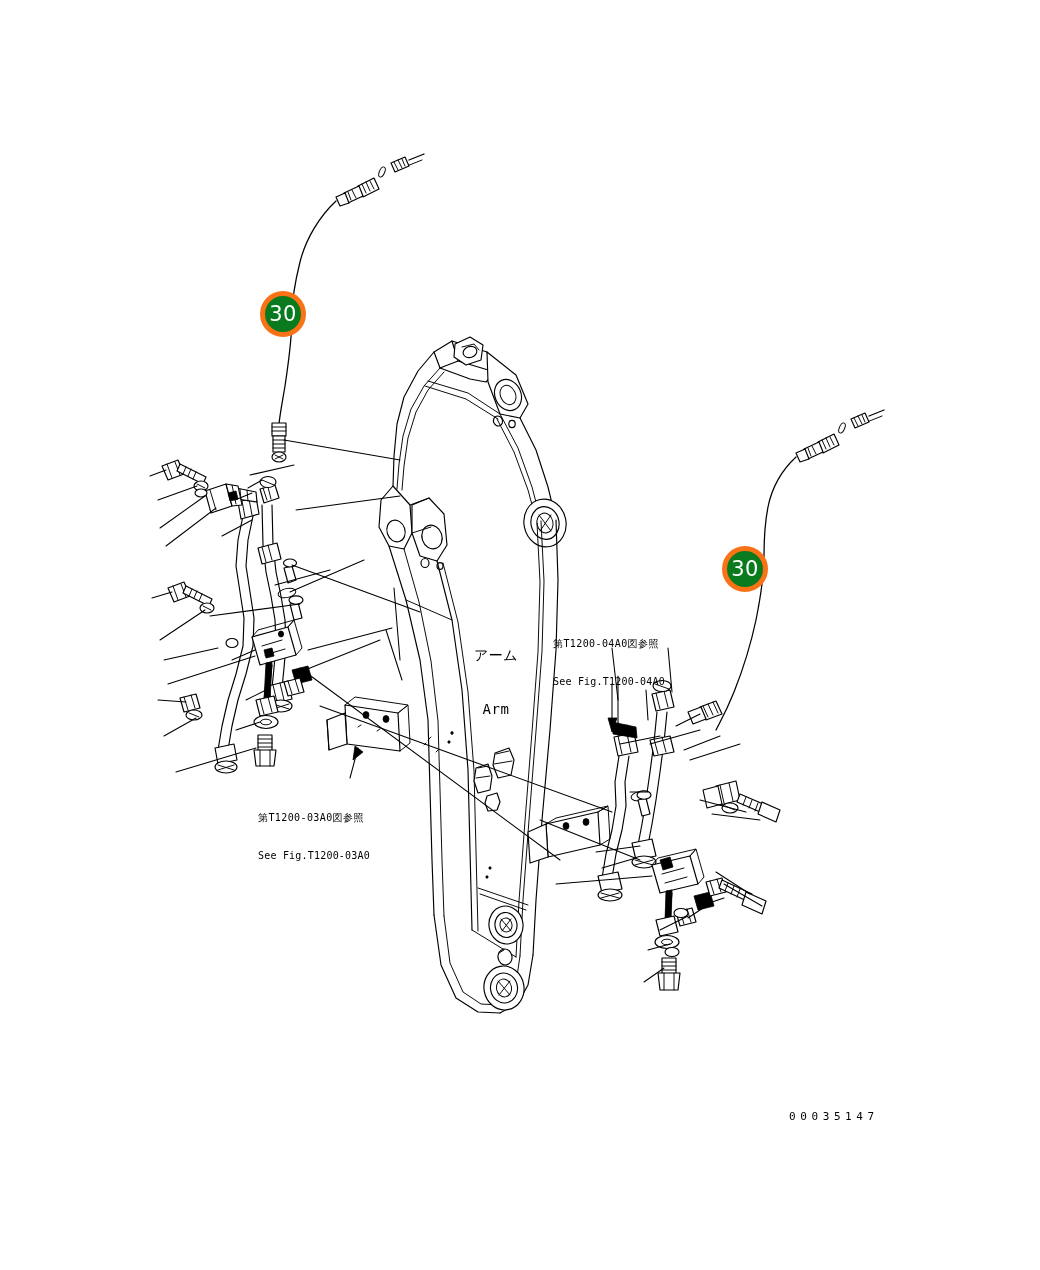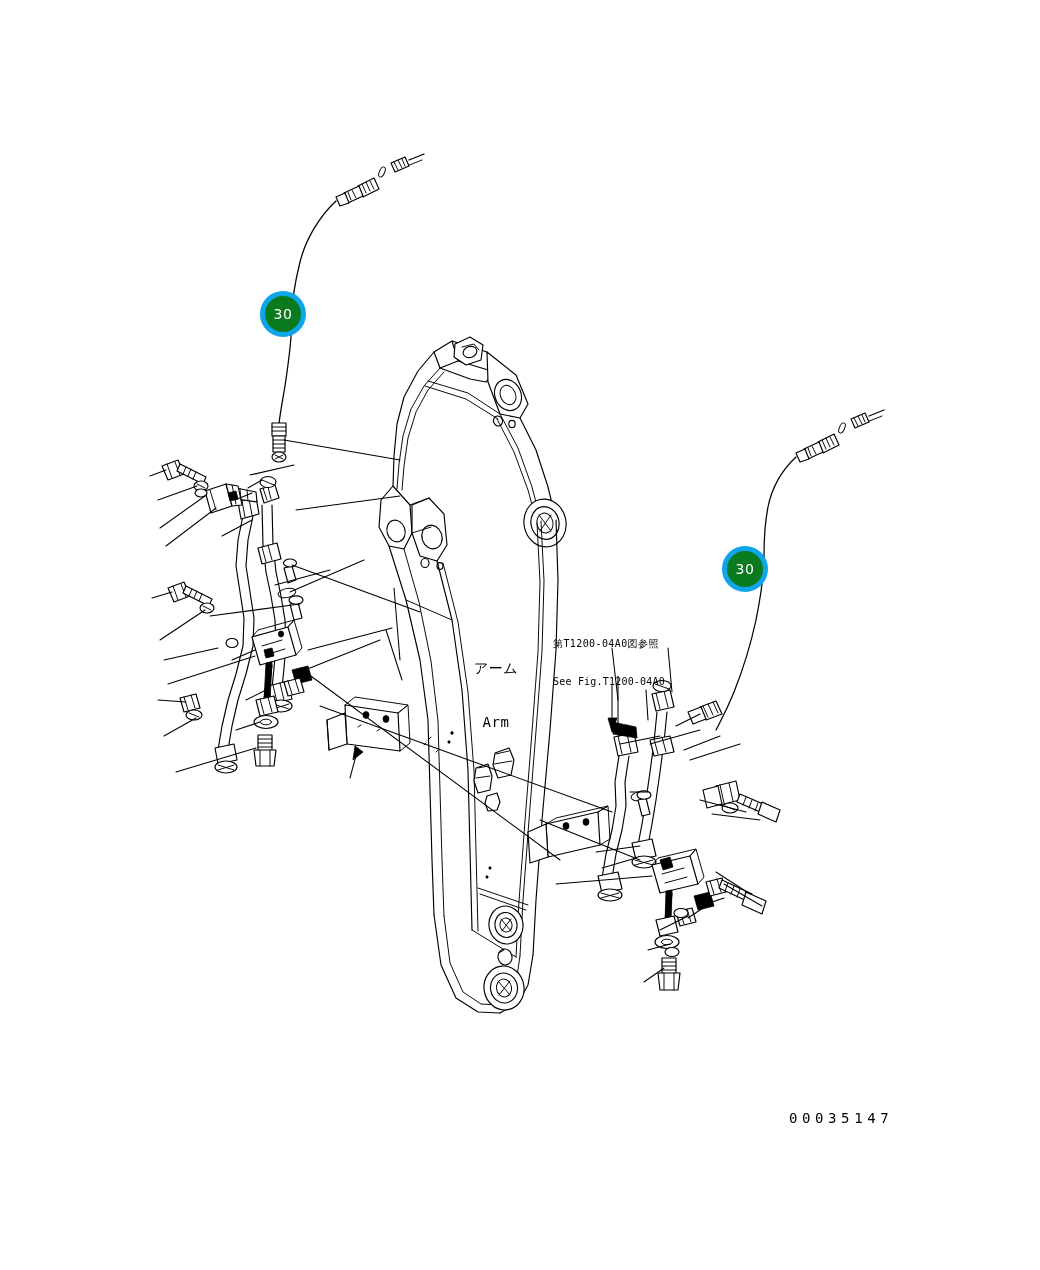--- a/index.html
+++ b/index.html
@@ -73,24 +73,24 @@
   
   .badge {
     position: absolute;
     width: 46px;
     height: 46px;
     border-radius: 50%;
     box-sizing: border-box;
     display: flex;
     align-items: center;
     justify-content: center;
-    border: 5px solid #0ea5e9;
+    border: 5px solid #f97316;
     color: #ffffff;
     font-family: "DejaVu Sans", "Liberation Sans", sans-serif;
-    font-size: 14px;
+    font-size: 21px;
     letter-spacing: 0.5px;
     line-height: 1;
   }
   
   .lbl {
     position: absolute;
     white-space: pre;
     font-family: "DejaVu Sans Mono", "Liberation Mono", monospace;
     color: #000000;
     line-height: 1.28;
@@ -100,21 +100,21 @@
     letter-spacing: 0.2px;
   }
   .lbl-arm {
     font-size: 14px;
     letter-spacing: 0.6px;
     text-align: center;
   }
   .lbl-jp { letter-spacing: 0.4px; }
   .drawing-no {
     position: absolute;
-    font-size: 14px;
+    font-size: 11px;
     letter-spacing: 4.6px;
     font-family: "DejaVu Sans Mono", "Liberation Mono", monospace;
   }
 </style>
 </head>
 <body>
 
 <div id="sheet">
 
   <svg class="layer" viewBox="0 0 1040 1270">
@@ -507,26 +507,30 @@
   </svg>
 
   <div class="badge" style="left:260px; top:291px; background:#0a7a1e;">
     <span>30</span>
   </div>
 
   <div class="badge" style="left:722px; top:546px; background:#0a7a1e;">
     <span>30</span>
   </div>
 
-  <div class="lbl lbl-arm" style="left:474px; top:624px;">
+  <div class="lbl lbl-arm" style="left:474px; top:611px;">
     <div class="lbl-jp">アーム</div>
     <div>Arm</div>
   </div>
 
   <div class="lbl lbl-ref" style="left:553px; top:612px;">
     <div class="lbl-jp">第T1200-04A0図参照</div>
     <div>See Fig.T1200-04A0</div>
   </div>
 
+  <div class="lbl lbl-ref" style="left:258px; top:786px;">
+    <div class="lbl-jp">第T1200-03A0図参照</div>
+    <div>See Fig.T1200-03A0</div>
+  </div>
 
   <div class="drawing-no" style="left:789px; top:1110px;">00035147</div>
 
 </div>
 
 </body></html>

